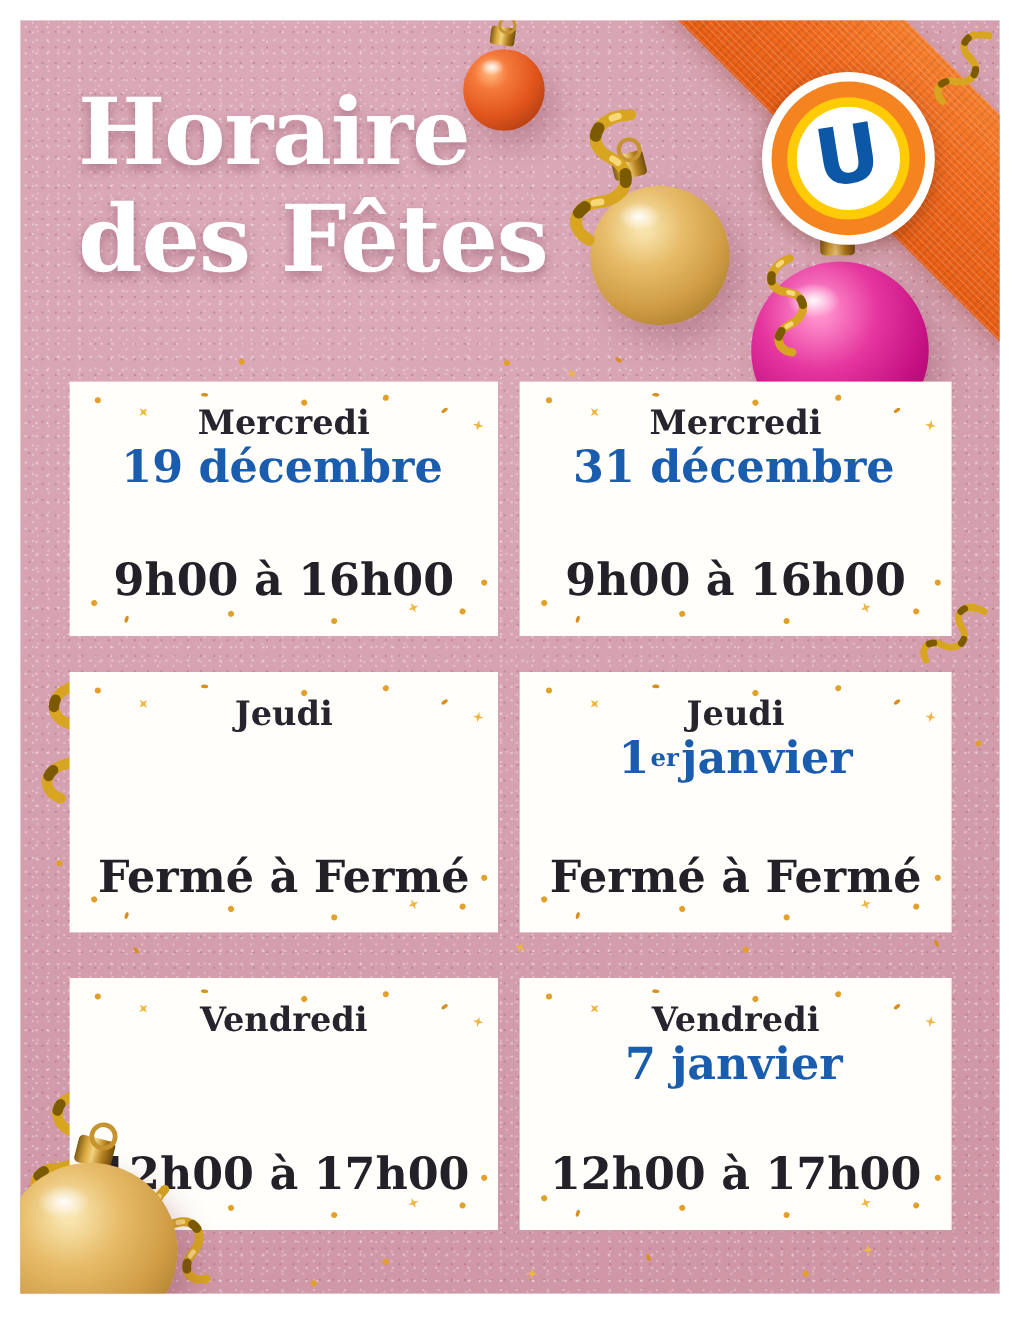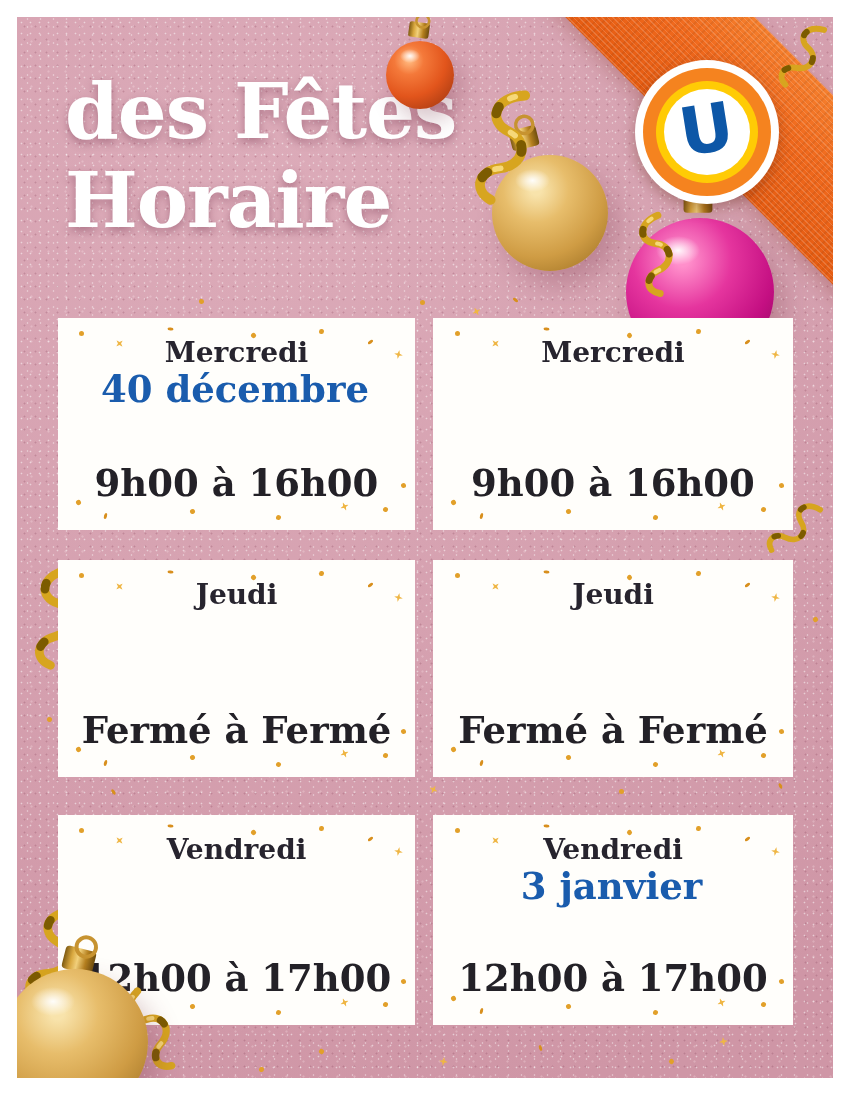--- a/index.html
+++ b/index.html
@@ -75,22 +75,22 @@
 </style>
 </head>
 <body>
 
 <div class="canvas">
   <div class="poster">
 
     <div class="ribbon"></div>
 
     <div class="title">
+      <div>Horaire</div>
       <div>des Fêtes</div>
-      <div>Horaire</div>
     </div>
 
     <div class="cap" style="left:390px;top:4px;transform:rotate(8deg) scale(.85);">
         <div class="body"></div>
         <div class="ring"></div>
       </div>
     <div class="ball ball-orange" style="left:369px;top:24px;width:68px;height:68px;"></div>
 
     <div class="cap" style="left:495px;top:112px;transform:rotate(-14deg) scale(1.15);">
         <div class="body"></div>
@@ -155,41 +155,42 @@
           <span class="cf cf-star" style="left: 94%; top: 15%; transform: rotate(282deg);"></span>
           <span class="cf cf-dot" style="left: 5%; top: 86%; transform: rotate(329deg);"></span>
           <span class="cf cf-small" style="left: 13%; top: 92%; transform: rotate(16deg);"></span>
           <span class="cf cf-dot" style="left: 37%; top: 90%; transform: rotate(63deg);"></span>
           <span class="cf cf-dot" style="left: 61%; top: 93%; transform: rotate(110deg);"></span>
           <span class="cf cf-star" style="left: 79%; top: 87%; transform: rotate(157deg);"></span>
           <span class="cf cf-dot" style="left: 91%; top: 89%; transform: rotate(204deg);"></span>
           <span class="cf cf-dot" style="left: 96%; top: 78%; transform: rotate(251deg);"></span>
         </div>
       <div class="card-day">Mercredi</div>
-      <div class="card-date"><span>40 décembre</span><sup></sup><span></span></div>
+      <div class="card-date"><span>19 décembre</span><sup></sup><span></span></div>
       <div class="card-hours">9h00 à 16h00</div>
     </div>
     <div class="card" style="left:416px;top:301px;width:360px;height:212px;">
       <div class="confetti">
           <span class="cf cf-dot" style="left: 6%; top: 6%; transform: rotate(0deg);"></span>
           <span class="cf cf-star" style="left: 16%; top: 10%; transform: rotate(47deg);"></span>
           <span class="cf cf-small" style="left: 31%; top: 4%; transform: rotate(94deg);"></span>
           <span class="cf cf-dot" style="left: 54%; top: 7%; transform: rotate(141deg);"></span>
           <span class="cf cf-dot" style="left: 73%; top: 5%; transform: rotate(188deg);"></span>
           <span class="cf cf-small" style="left: 87%; top: 10%; transform: rotate(235deg);"></span>
           <span class="cf cf-star" style="left: 94%; top: 15%; transform: rotate(282deg);"></span>
           <span class="cf cf-dot" style="left: 5%; top: 86%; transform: rotate(329deg);"></span>
           <span class="cf cf-small" style="left: 13%; top: 92%; transform: rotate(16deg);"></span>
           <span class="cf cf-dot" style="left: 37%; top: 90%; transform: rotate(63deg);"></span>
           <span class="cf cf-dot" style="left: 61%; top: 93%; transform: rotate(110deg);"></span>
           <span class="cf cf-star" style="left: 79%; top: 87%; transform: rotate(157deg);"></span>
           <span class="cf cf-dot" style="left: 91%; top: 89%; transform: rotate(204deg);"></span>
           <span class="cf cf-dot" style="left: 96%; top: 78%; transform: rotate(251deg);"></span>
         </div>
       <div class="card-day">Mercredi</div>
+      <div class="card-date"><span>31 décembre</span><sup></sup><span></span></div>
       <div class="card-hours">9h00 à 16h00</div>
     </div>
     <div class="card" style="left:41px;top:543px;width:357px;height:217px;">
       <div class="confetti">
           <span class="cf cf-dot" style="left: 6%; top: 6%; transform: rotate(0deg);"></span>
           <span class="cf cf-star" style="left: 16%; top: 10%; transform: rotate(47deg);"></span>
           <span class="cf cf-small" style="left: 31%; top: 4%; transform: rotate(94deg);"></span>
           <span class="cf cf-dot" style="left: 54%; top: 7%; transform: rotate(141deg);"></span>
           <span class="cf cf-dot" style="left: 73%; top: 5%; transform: rotate(188deg);"></span>
           <span class="cf cf-small" style="left: 87%; top: 10%; transform: rotate(235deg);"></span>
@@ -216,20 +217,21 @@
           <span class="cf cf-star" style="left: 94%; top: 15%; transform: rotate(282deg);"></span>
           <span class="cf cf-dot" style="left: 5%; top: 86%; transform: rotate(329deg);"></span>
           <span class="cf cf-small" style="left: 13%; top: 92%; transform: rotate(16deg);"></span>
           <span class="cf cf-dot" style="left: 37%; top: 90%; transform: rotate(63deg);"></span>
           <span class="cf cf-dot" style="left: 61%; top: 93%; transform: rotate(110deg);"></span>
           <span class="cf cf-star" style="left: 79%; top: 87%; transform: rotate(157deg);"></span>
           <span class="cf cf-dot" style="left: 91%; top: 89%; transform: rotate(204deg);"></span>
           <span class="cf cf-dot" style="left: 96%; top: 78%; transform: rotate(251deg);"></span>
         </div>
       <div class="card-day">Jeudi</div>
+      <div class="card-date"><span>1</span><sup>er</sup><span>janvier</span></div>
       <div class="card-hours">Fermé à Fermé</div>
     </div>
     <div class="card" style="left:41px;top:798px;width:357px;height:210px;">
       <div class="confetti">
           <span class="cf cf-dot" style="left: 6%; top: 6%; transform: rotate(0deg);"></span>
           <span class="cf cf-star" style="left: 16%; top: 10%; transform: rotate(47deg);"></span>
           <span class="cf cf-small" style="left: 31%; top: 4%; transform: rotate(94deg);"></span>
           <span class="cf cf-dot" style="left: 54%; top: 7%; transform: rotate(141deg);"></span>
           <span class="cf cf-dot" style="left: 73%; top: 5%; transform: rotate(188deg);"></span>
           <span class="cf cf-small" style="left: 87%; top: 10%; transform: rotate(235deg);"></span>
@@ -256,21 +258,21 @@
           <span class="cf cf-star" style="left: 94%; top: 15%; transform: rotate(282deg);"></span>
           <span class="cf cf-dot" style="left: 5%; top: 86%; transform: rotate(329deg);"></span>
           <span class="cf cf-small" style="left: 13%; top: 92%; transform: rotate(16deg);"></span>
           <span class="cf cf-dot" style="left: 37%; top: 90%; transform: rotate(63deg);"></span>
           <span class="cf cf-dot" style="left: 61%; top: 93%; transform: rotate(110deg);"></span>
           <span class="cf cf-star" style="left: 79%; top: 87%; transform: rotate(157deg);"></span>
           <span class="cf cf-dot" style="left: 91%; top: 89%; transform: rotate(204deg);"></span>
           <span class="cf cf-dot" style="left: 96%; top: 78%; transform: rotate(251deg);"></span>
         </div>
       <div class="card-day">Vendredi</div>
-      <div class="card-date"><span>3 janvier</span><sup></sup><span></span></div>
+      <div class="card-date"><span>7 janvier</span><sup></sup><span></span></div>
       <div class="card-hours">12h00 à 17h00</div>
     </div>
 
     <div class="cap" style="left:50px;top:934px;z-index:9;transform:rotate(14deg) scale(1.3);">
         <div class="body"></div>
         <div class="ring"></div>
       </div>
     <div class="ball ball-gold" style="left:-15px;top:952px;width:146px;height:146px;z-index:9;"></div>
 
     <div class="confetti" id="bg-confetti">

